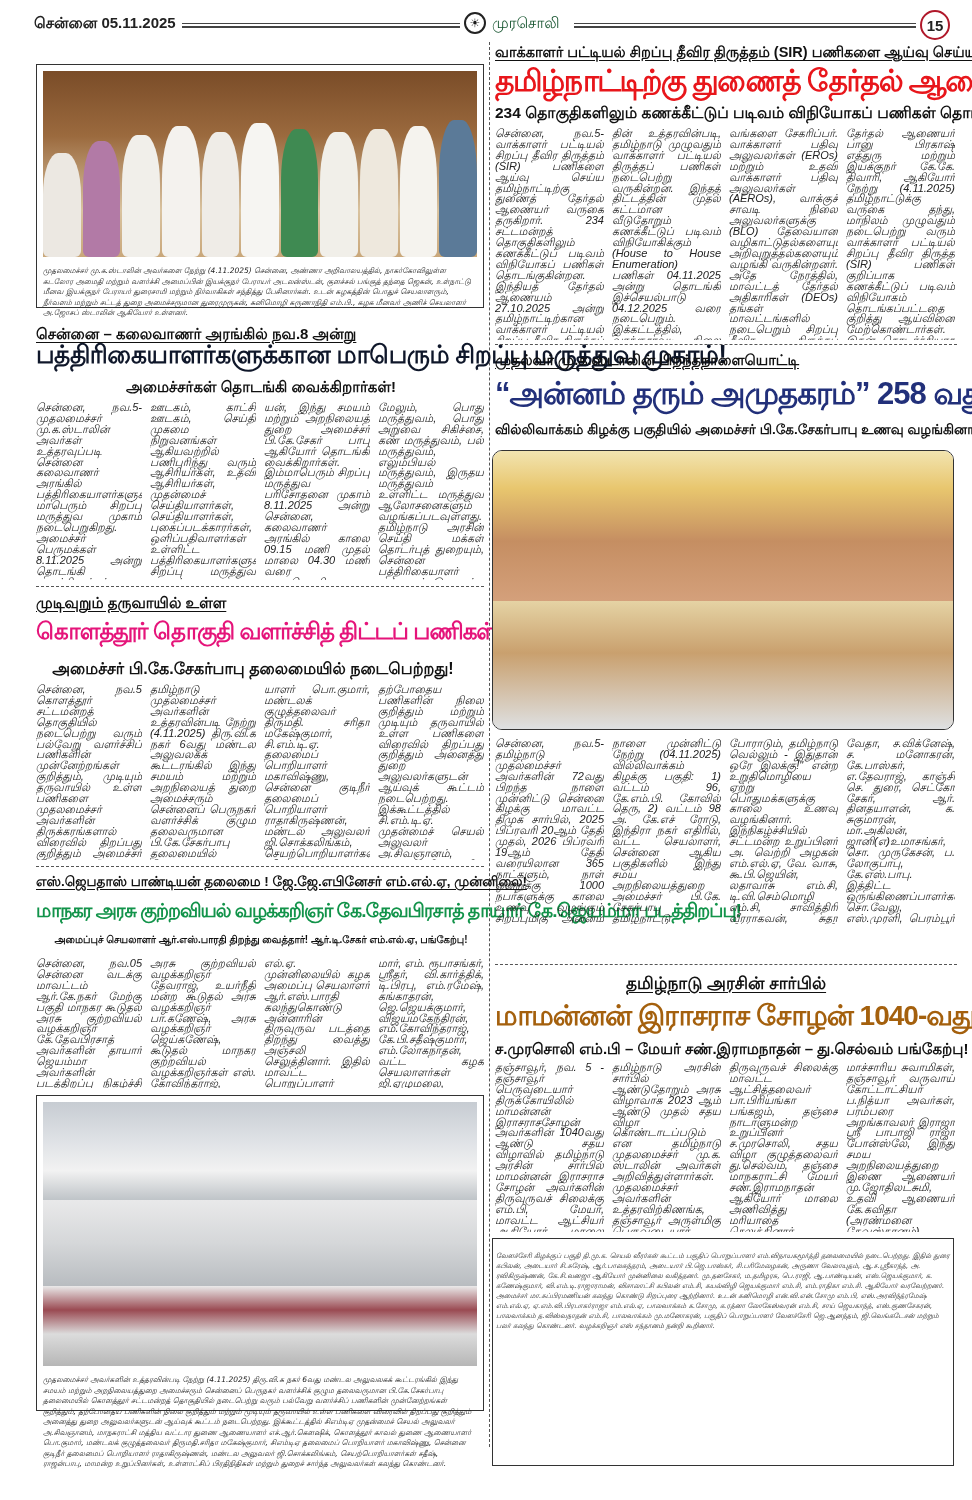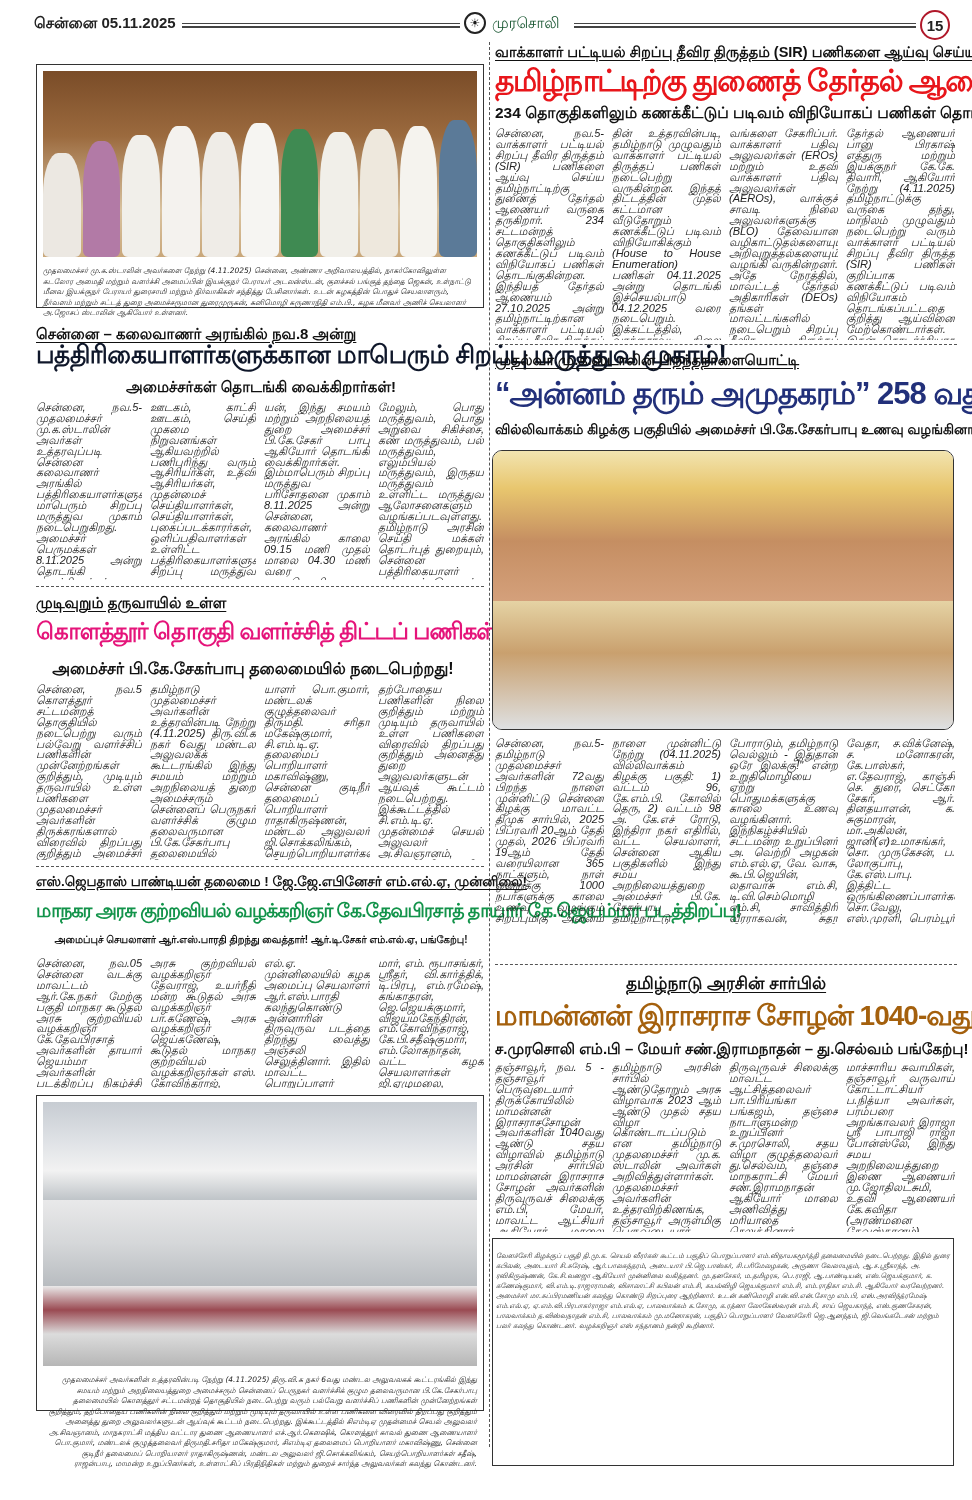--- a/index.html
+++ b/index.html
@@ -95,21 +95,21 @@
 <div class="kicker" style="left:36px;top:874px;font-size:13.5px;">எஸ்.ஜெபதாஸ் பாண்டியன் தலைமை ! ஜே.ஜே.எபினேசர் எம்.எல்.ஏ, முன்னிலை!</div>
 <div class="head" style="left:36px;top:900px;font-size:19px;color:#12934a;letter-spacing:-1px;">மாநகர அரசு குற்றவியல் வழக்கறிஞர் கே.தேவபிரசாத் தாயார் கே.ஜெயம்மா படத்திறப்பு!</div>
 <div class="subhead" style="left:36px;top:934px;width:450px;font-size:10px;">அமைப்புச் செயலாளர் ஆர்.எஸ்.பாரதி திறந்து வைத்தார்! ஆர்.டி.சேகர் எம்.எல்.ஏ, பங்கேற்பு!</div>
 <div class="cols" style="left:36px;top:958px;width:448px;height:130px;grid-template-columns:repeat(4,1fr);">
   <div class="col">சென்னை, நவ.05 சென்னை வடக்கு மாவட்டம் ஆர்.கே.நகர் மேற்கு பகுதி மாநகர கூடுதல் அரசு குற்றவியல் வழக்கறிஞர் கே.தேவபிரசாத் அவர்களின் தாயார் ஜெயம்மா அவர்களின் படத்திறப்பு நிகழ்ச்சி பகுதி செயலாளர் எஸ். ஜெபதாஸ்பாண்டியன் தலைமையில் ஜே.ஜே.எபினேசர் எம்.</div>
   <div class="col">அரசு குற்றவியல் வழக்கறிஞர் தேவராஜ், உயர்நீதி மன்ற கூடுதல் அரசு வழக்கறிஞர் பா.கணேஷ், அரசு வழக்கறிஞர் ஜெய்கணேஷ், கூடுதல் மாநகர குற்றவியல் வழக்கறிஞர்கள் எஸ். கோவிந்தராஜ், எஸ்.பகவதிராஜ், வே.ரஜினி காந்த், எல். பாலாஜி, எம்.தனகோதன், மாவட்ட அமைப்பாளர் தா.சிவராமன், எஸ்.வெகு</div>
   <div class="col">எல்.ஏ. முன்னிலையில் கழக அமைப்பு செயலாளர் ஆர்.எஸ்.பாரதி கலந்துகொண்டு அன்னாரின் திருவுருவ படத்தை திறந்து வைத்து அஞ்சலி செலுத்தினார். இதில் மாவட்ட பொறுப்பாளர் ஆர்.டி.சேகர் எம்.எல்.ஏ, பாராளுமன்ற உறுப்பினர் இரா.கிரிராஜன், பொதுக்குழு உறுப்பினர் வே.சிவக்குமார், மாநகர</div>
   <div class="col">மார், எம். ரூபாசங்கர், ஸ்ரீதர், வி.கார்த்திக், டி.பிரபு, எம்.ரமேஷ், கங்காதரன், ஜெ.ஜெயக்குமார், விஜயமகேந்திரன், எம்.கோவிந்தராஜ், கே.பி.சதீஷ்குமார், எம்.லோகநாதன், வட்ட கழக செயலாளர்கள் ஜி.ஏழுமலை, ஆர்.ராஜன், மற்றும் கழக நிர்வாகிகள் கலந்து கொண்டு அஞ்சலி செலுத்தினர்.</div>
 </div>
 
-<div class="photo-frame" style="left:36px;top:1095px;width:448px;height:316px;text-align:right;">
+<div class="photo-frame" style="left:36px;top:1095px;width:448px;height:316px;">
   <div class="photo" style="height:98px;background:linear-gradient(180deg,#c7ccd2 0%,#dfe2e6 40%,#f2f2f2 70%,#bfc4c8 100%);">
     <div class="pic-people" style="height:65%">
       <div class="person" style="background:#f2f2f2"></div>
         <div class="person" style="background:#5b6f9c"></div>
       <div class="person" style="background:#e58d6f"></div>
         <div class="person" style="background:#f4f4f4"></div>
       <div class="person" style="background:#f0f0f0"></div>
         <div class="person" style="background:#d8b888"></div>
       <div class="person" style="background:#efe7d8"></div>
         <div class="person" style="background:#f3f3f3"></div>

